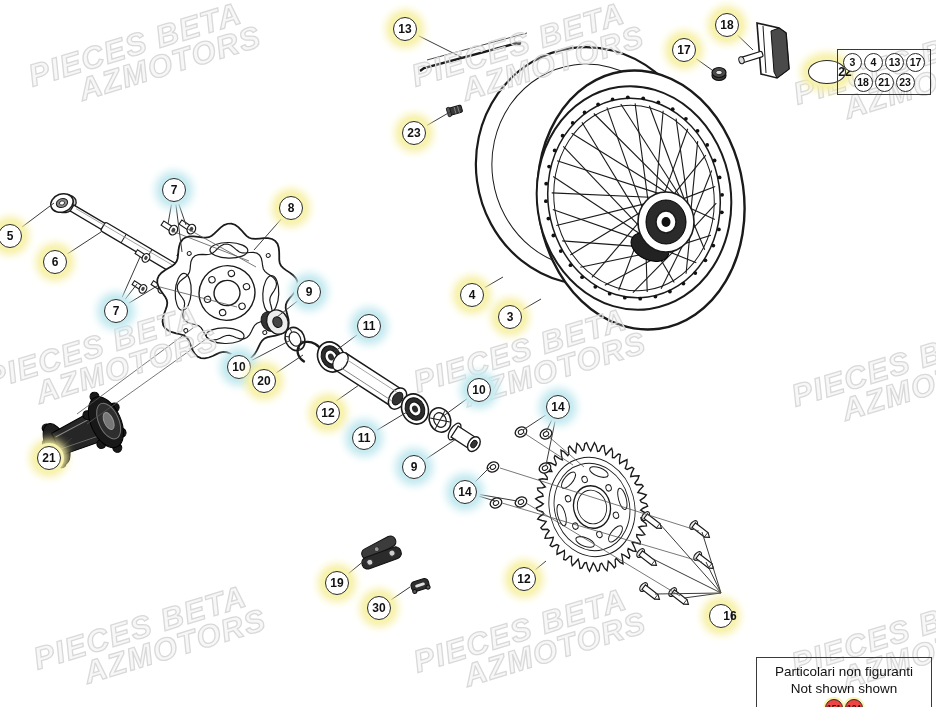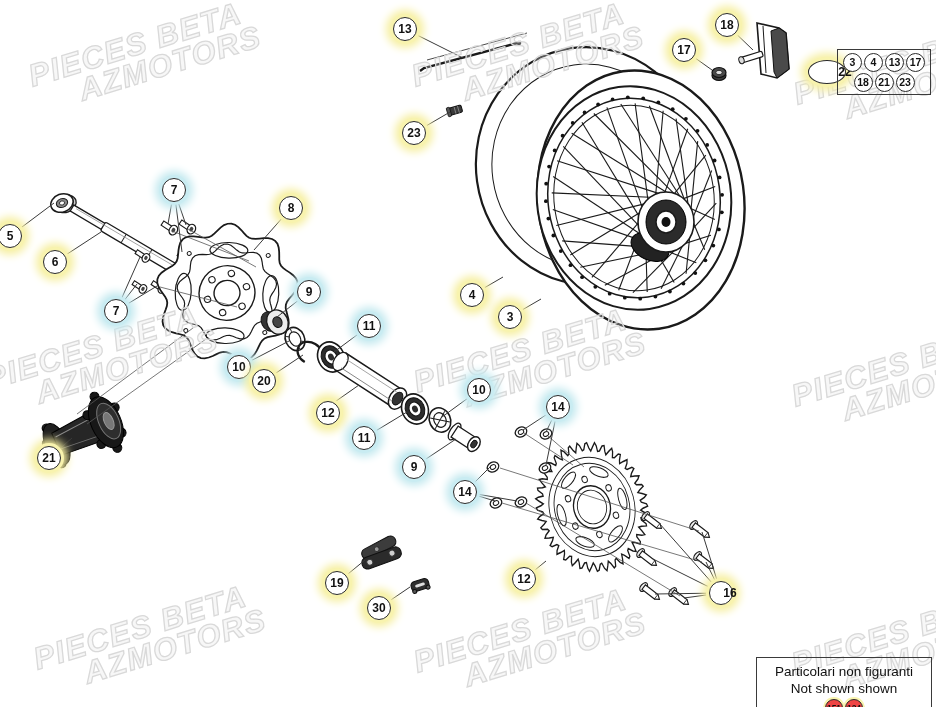--- a/index.html
+++ b/index.html
@@ -486,21 +486,21 @@
       <div class="co y" style="left: 252px; top: 369px;">20</div>
       <div class="co c" style="left: 357px; top: 314px;">11</div>
       <div class="co y" style="left: 316px; top: 401px; text-align: right;">12</div>
       <div class="co c" style="left: 352px; top: 426px;">11</div>
       <div class="co c" style="left: 467px; top: 378px;">10</div>
       <div class="co c" style="left: 402px; top: 455px;">9</div>
       <div class="co y" style="left: 37px; top: 446px;">21</div>
       <div class="co c" style="left: 546px; top: 395px;">14</div>
       <div class="co c" style="left: 453px; top: 480px;">14</div>
       <div class="co y" style="left: 512px; top: 567px;">12</div>
-      <div class="co y" style="left: 709px; top: 581px; padding-left: 18px;">16</div>
+      <div class="co y" style="left: 709px; top: 604px; padding-left: 18px;">16</div>
       <div class="co y" style="left: 325px; top: 571px;">19</div>
       <div class="co y" style="left: 367px; top: 596px;">30</div>
     </div>
 
   <div class="legend-box">
     <div class="legend-row" id="legend-row1">
         <span class="lg-badge">3</span>
         <span class="lg-badge">4</span>
         <span class="lg-badge">13</span>
         <span class="lg-badge">17</span>

